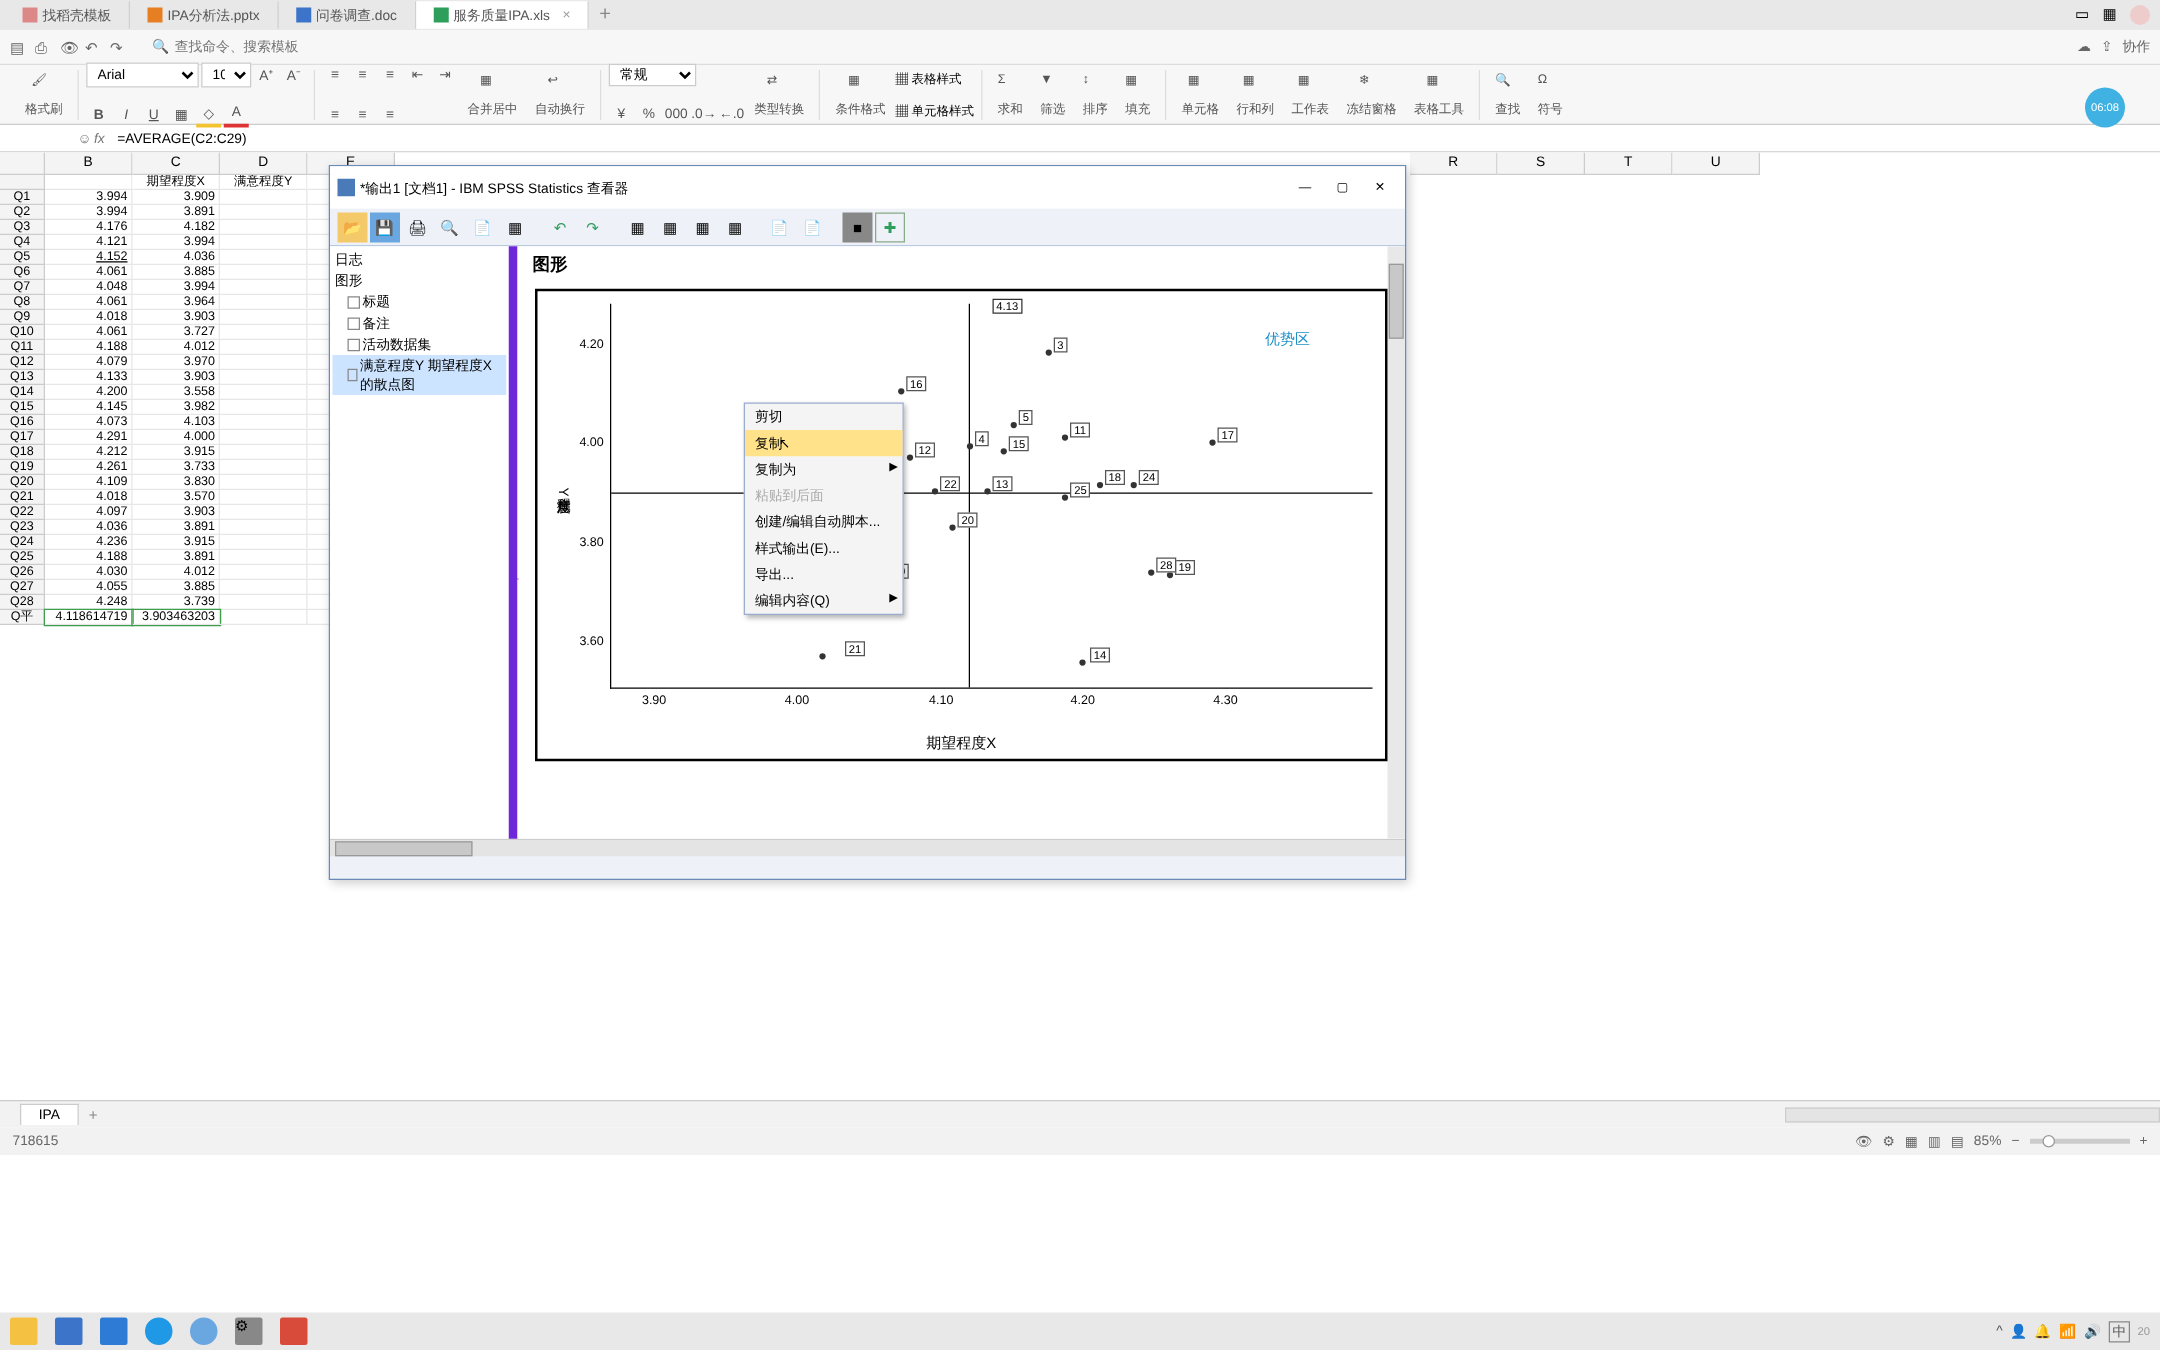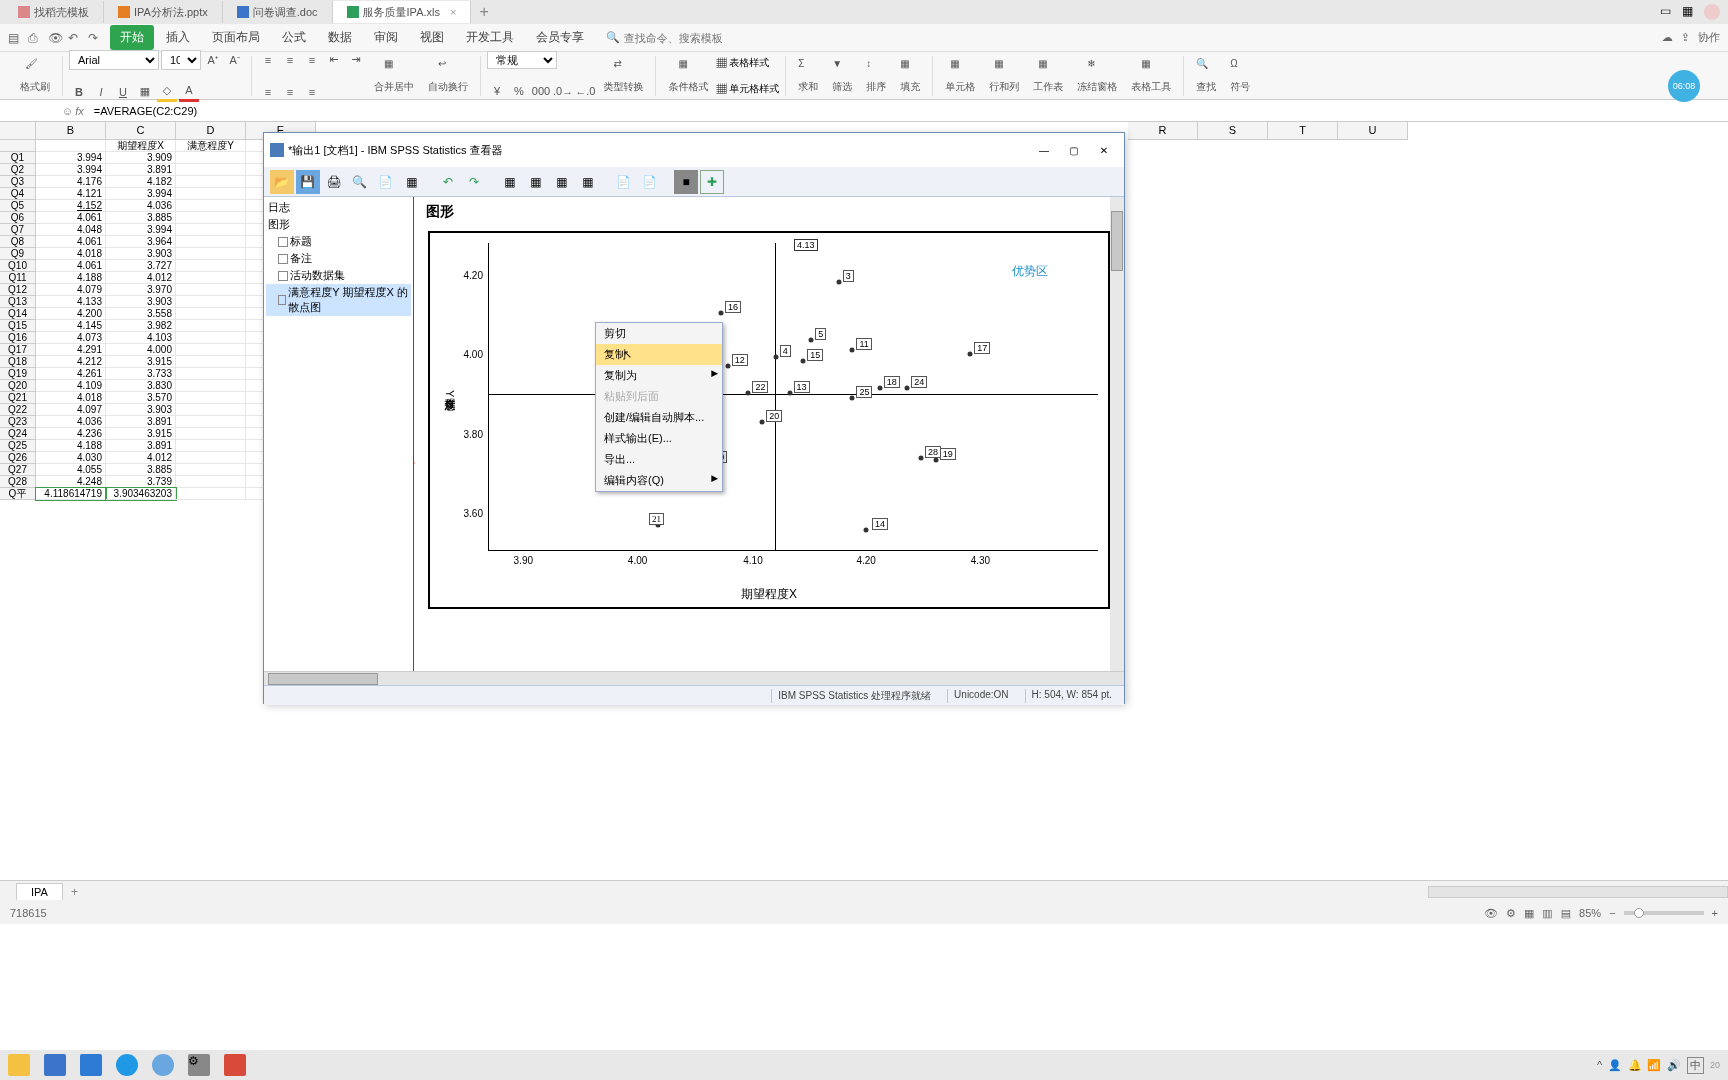--- a/index.html
+++ b/index.html
@@ -72,21 +72,21 @@
 .spss-window { position: absolute; left: 263px; top: 132px; width: 862px; height: 572px; background: #eef1f7; border: 1px solid #6b8bb7; box-shadow: 2px 2px 8px rgba(0,0,0,0.2); }
 .spss-titlebar { height: 34px; background: #fff; display: flex; align-items: center; padding: 0 6px; font-size: 11px; }
 .spss-title-icon { width: 14px; height: 14px; margin-right: 4px; background: #4a7ab8; }
 .spss-winbtns { margin-left: auto; display: flex; gap: 2px; }
 .spss-winbtn { width: 28px; height: 18px; display: flex; align-items: center; justify-content: center; font-size: 10px; cursor: pointer; }
 .spss-menubar { height: 20px; background: #eef1f7; display: flex; gap: 2px; padding: 0 4px; font-size: 11px; }
 .spss-menu { padding: 2px 6px; cursor: pointer; text-decoration: underline; text-decoration-color: transparent; }
 .spss-toolbar { height: 30px; background: #eef1f7; display: flex; align-items: center; gap: 2px; padding: 0 6px; border-bottom: 1px solid #b8c8de; }
 .spss-tbtn { width: 24px; height: 24px; border: 1px solid transparent; display: flex; align-items: center; justify-content: center; cursor: pointer; }
 .spss-body { display: flex; height: 474px; }
-.spss-tree { width: 150px; background: #fff; border-right: 1px solid #6d28d9; font-size: 11px; padding: 2px; overflow: hidden; }
+.spss-tree { width: 150px; background: #fff; border-right: 7px solid #6d28d9; font-size: 11px; padding: 2px; overflow: hidden; }
 .spss-tree-item { padding: 1px 2px; display: flex; align-items: center; gap: 2px; }
 .spss-tree-item.selected { background: #cce4ff; }
 .spss-content { flex: 1; background: #fff; position: relative; overflow: hidden; }
 .spss-chart-title { font-size: 14px; font-weight: bold; padding: 6px 12px; }
 .spss-dataset { font-size: 11px; padding: 2px 12px 8px 12px; }
 .spss-chart-frame { margin: 4px 14px; border: 2px solid #000; height: 378px; position: relative; background: #fff; }
 .spss-statusbar { height: 20px; background: #eef1f7; border-top: 1px solid #b8c8de; display: flex; align-items: center; font-size: 10px; padding: 0 6px; color: #444; }
 .spss-status-right { margin-left: auto; display: flex; gap: 10px; }
 .spss-status-box { border-left: 1px solid #b8c8de; padding: 0 6px; }
 .spss-hscroll { height: 14px; background: #e4e4e4; border-top: 1px solid #ccc; display: flex; }
@@ -148,31 +148,20 @@
 </div>
 
 <div class="menu-row">
   <div class="qat">
     <span>▤</span>
     <span>⎙</span>
     <span>👁</span>
     <span>↶</span>
     <span>↷</span>
   </div>
-  <div class="menu-tabs" id="menu-tabs">
-      <div class="menu-tab active">开始</div>
-      <div class="menu-tab">插入</div>
-      <div class="menu-tab">页面布局</div>
-      <div class="menu-tab">公式</div>
-      <div class="menu-tab">数据</div>
-      <div class="menu-tab">审阅</div>
-      <div class="menu-tab">视图</div>
-      <div class="menu-tab">开发工具</div>
-      <div class="menu-tab">会员专享</div>
-    </div>
   <div class="menu-search">
     <span>🔍</span>
     <input placeholder="查找命令、搜索模板" style="">
   </div>
   <div class="menu-right">
     <span>☁</span>
     <span>⇪</span>
     <span>协作</span>
   </div>
 </div>
@@ -688,21 +677,21 @@
             <div class="pt-label" style="left: 236px; top: 58.3462px;">16</div>
             <div class="pt" style="left: 481.143px; top: 111.282px;"></div>
             <div class="pt-label" style="left: 485.143px; top: 99.2821px;">17</div>
             <div class="pt" style="left: 390.857px; top: 145.064px;"></div>
             <div class="pt-label" style="left: 394.857px; top: 133.064px;">18</div>
             <div class="pt" style="left: 446.857px; top: 217.397px;"></div>
             <div class="pt-label" style="left: 450.857px; top: 205.397px;">19</div>
             <div class="pt" style="left: 273.143px; top: 178.846px;"></div>
             <div class="pt-label" style="left: 277.143px; top: 166.846px;">20</div>
             <div class="pt" style="left: 169.143px; top: 282.179px;"></div>
-            <div class="pt-label" style="left: 160px; top: 270.179px; font-family: Liberation Serif, serif;">21</div>
+            <div class="pt-label" style="left: 187px; top: 270.179px;">21</div>
             <div class="pt" style="left: 259.429px; top: 149.833px;"></div>
             <div class="pt-label" style="left: 263.429px; top: 137.833px;">22</div>
             <div class="pt" style="left: 189.714px; top: 154.603px;"></div>
             <div class="pt-label" style="left: 193.714px; top: 142.603px;">23</div>
             <div class="pt" style="left: 418.286px; top: 145.064px;"></div>
             <div class="pt-label" style="left: 422.286px; top: 133.064px;">24</div>
             <div class="pt" style="left: 363.429px; top: 154.603px;"></div>
             <div class="pt-label" style="left: 367.429px; top: 142.603px;">25</div>
             <div class="pt" style="left: 182.857px; top: 106.513px;"></div>
             <div class="pt-label" style="left: 186.857px; top: 94.5128px;">26</div>
@@ -710,27 +699,20 @@
             <div class="pt-label" style="left: 215.429px; top: 144.987px;">27</div>
             <div class="pt" style="left: 432px; top: 215.013px;"></div>
             <div class="pt-label" style="left: 436px; top: 203.013px;">28</div>
           </div>
       </div>
     </div>
   </div>
   <div class="spss-hscroll">
       <div class="spss-hscroll-thumb"></div>
     </div>
-  <div class="spss-statusbar">
-    <div class="spss-status-right">
-      <span class="spss-status-box">IBM SPSS Statistics 处理程序就绪</span>
-      <span class="spss-status-box">Unicode:ON</span>
-      <span class="spss-status-box">H: 504, W: 854 pt.</span>
-    </div>
-  </div>
 </div>
 
 <div class="ctx-menu" style="left:595px;top:322px" id="ctx-menu">
     <div class="ctx-item">剪切</div>
     <div class="ctx-item hover">复制</div>
     <div class="ctx-item">复制为<span class="ctx-arrow">▶</span></div>
     <div class="ctx-item disabled">粘贴到后面</div>
     <div class="ctx-item">创建/编辑自动脚本...</div>
     <div class="ctx-item">样式输出(E)...</div>
     <div class="ctx-item">导出...</div>

